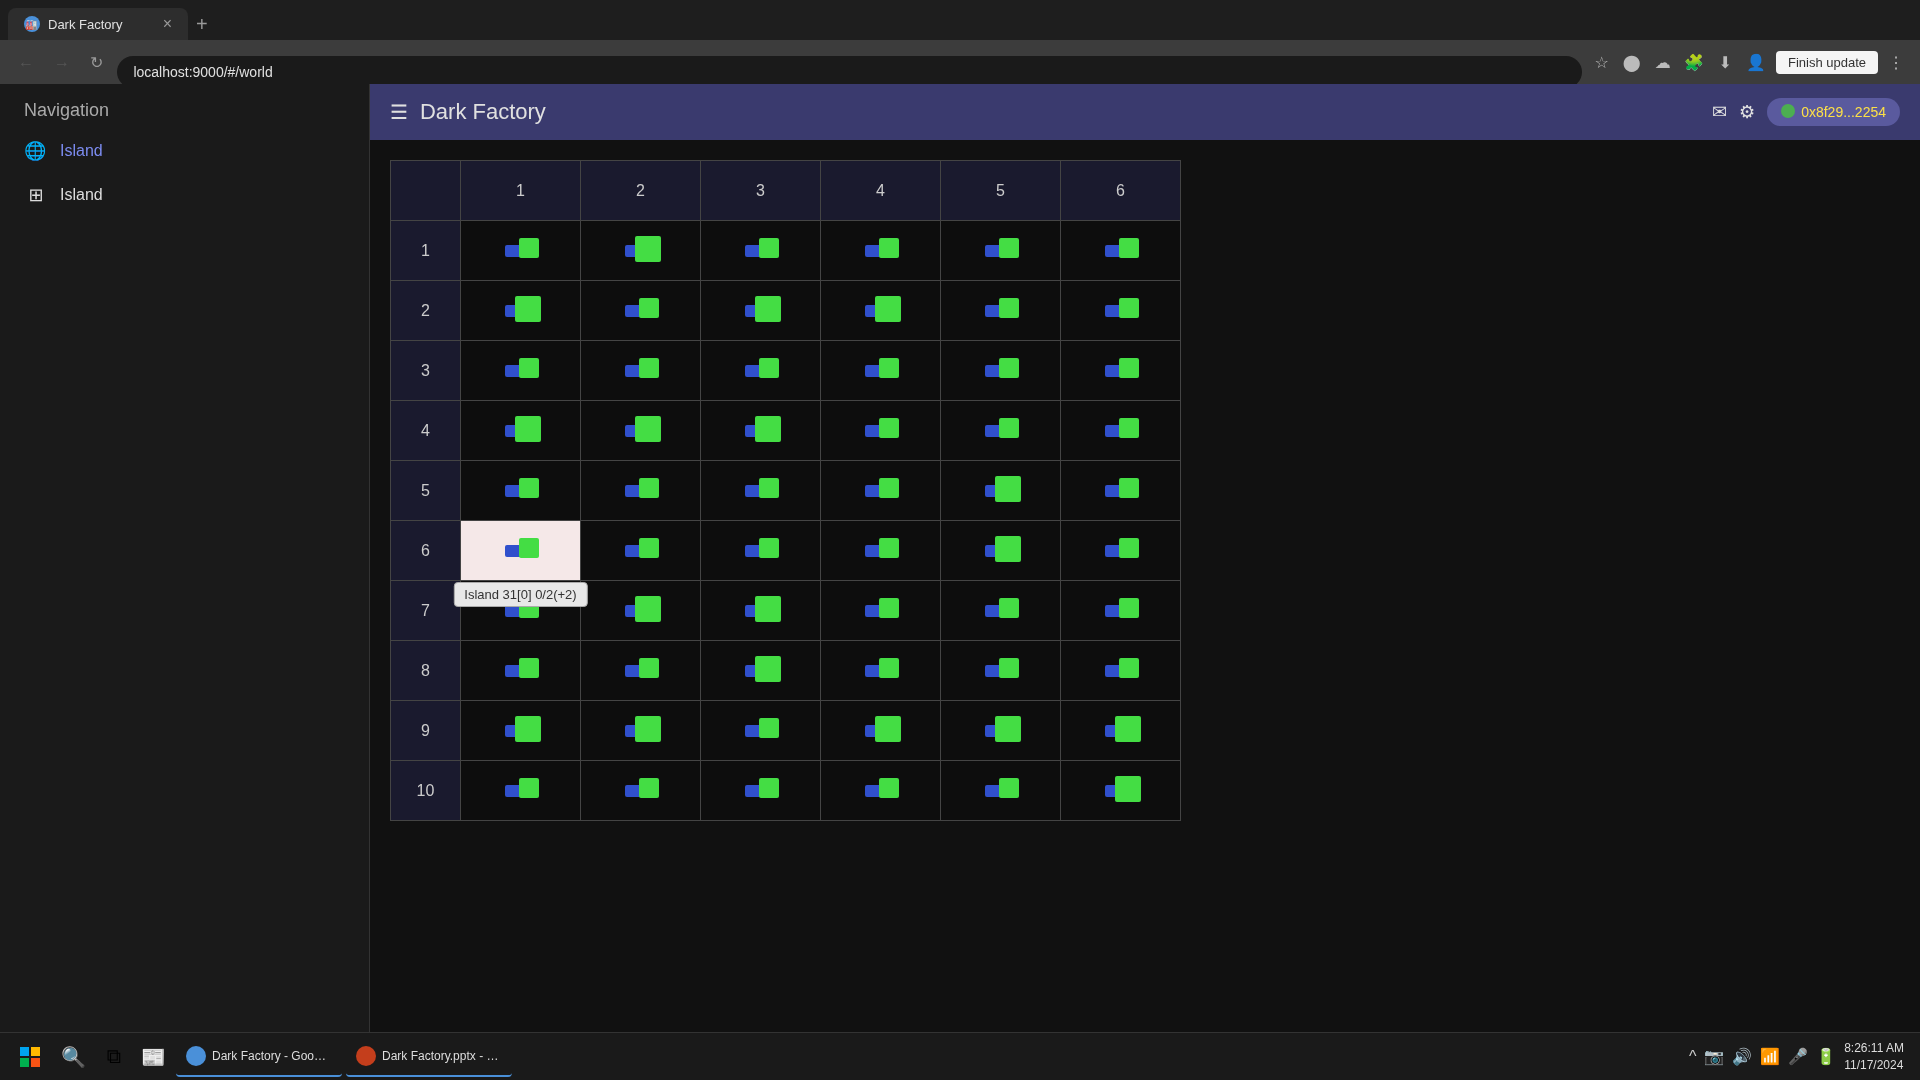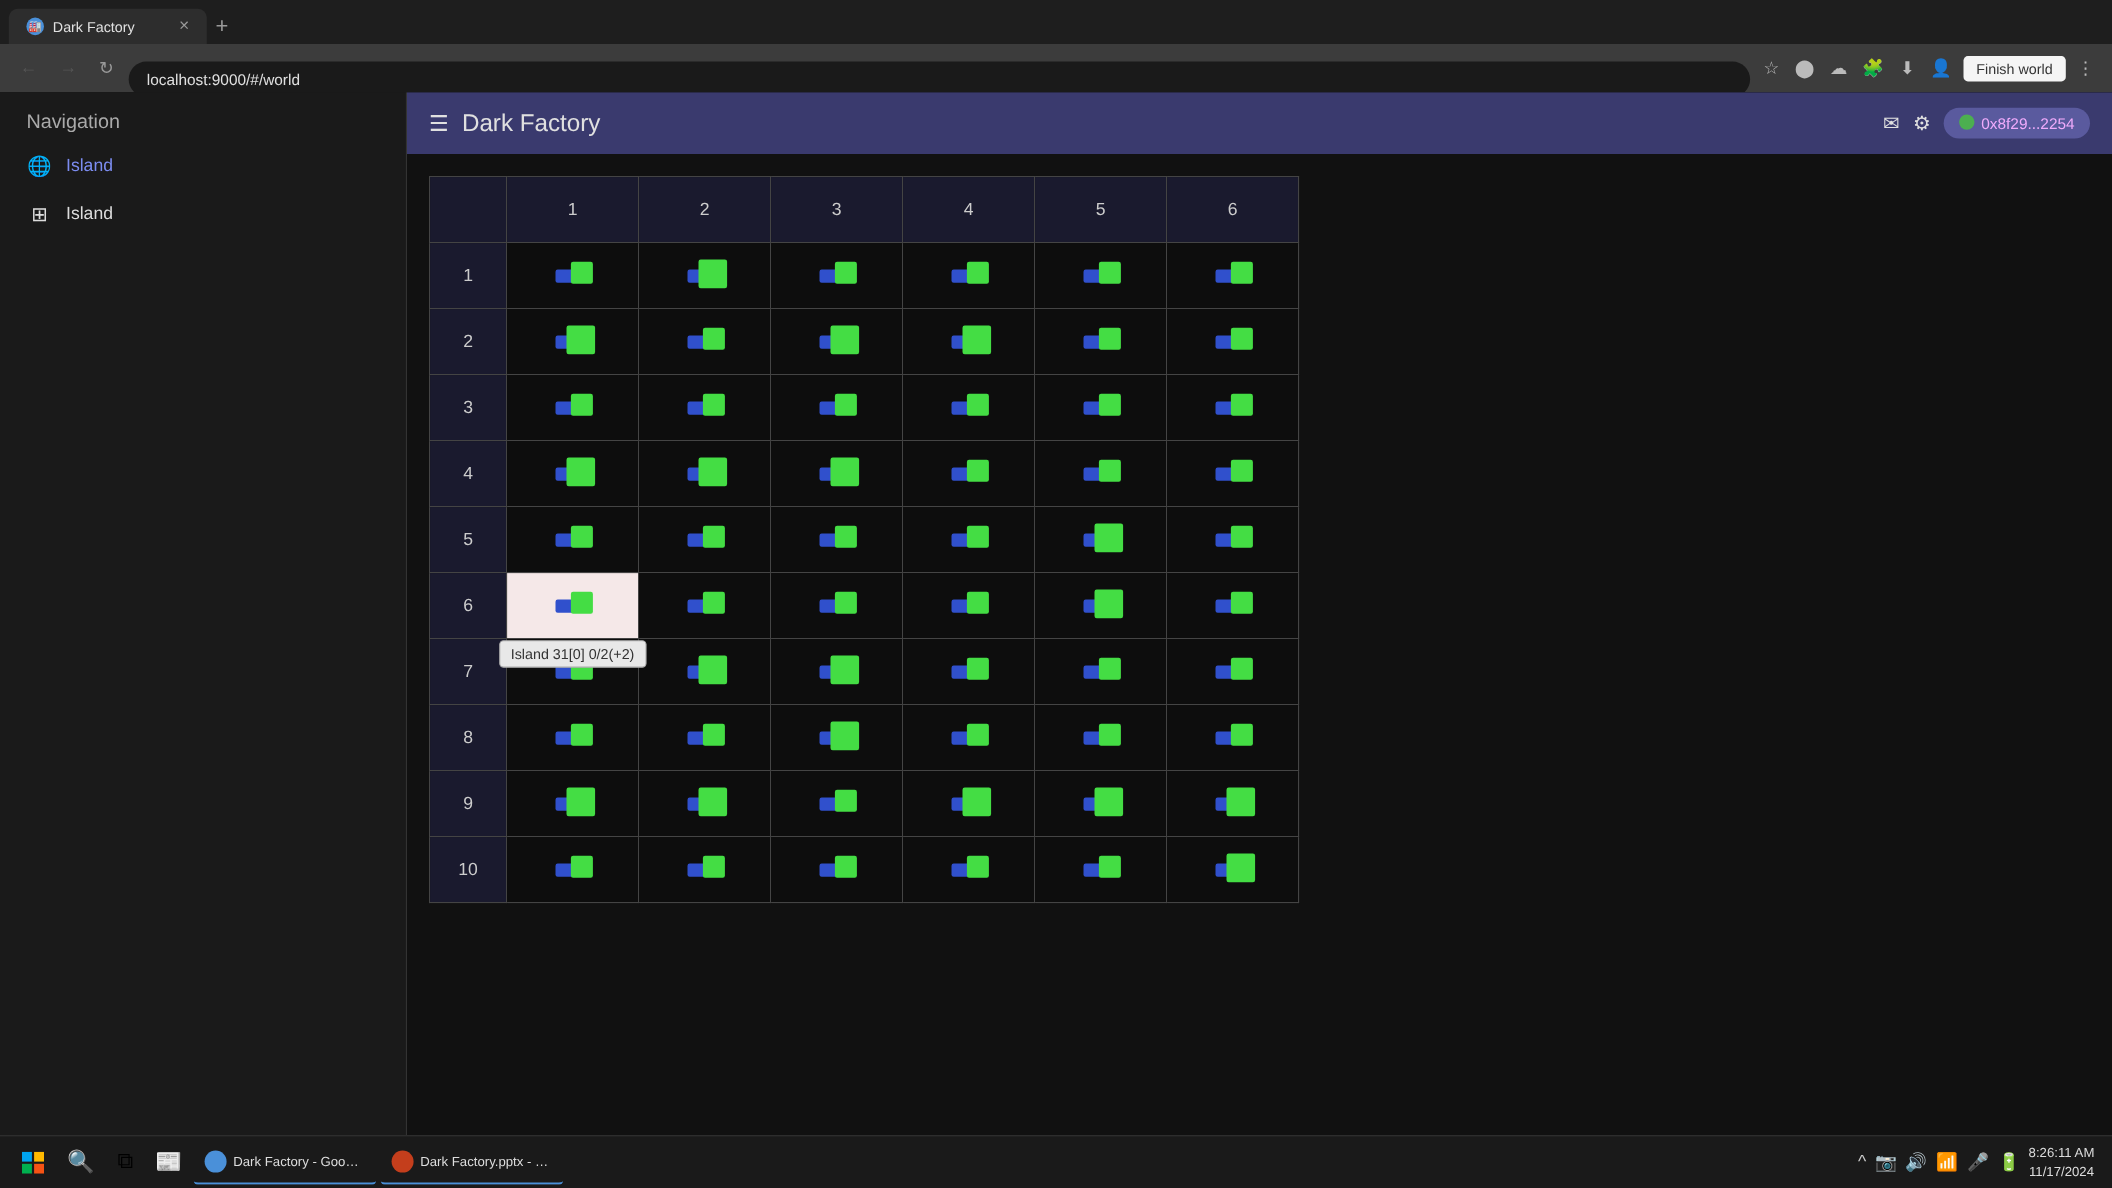--- a/index.html
+++ b/index.html
@@ -33,21 +33,21 @@
 
     
     .main-content { flex: 1; display: flex; flex-direction: column; background: #111; }
 
     
     .app-header { background: #3a3a6e; display: flex; align-items: center; padding: 0 20px; height: 56px; }
     .hamburger-btn { background: none; border: none; color: #e0e0e0; font-size: 20px; cursor: pointer; margin-right: 12px; }
     .app-title { color: #e0e0e0; font-size: 22px; font-weight: 500; flex: 1; }
     .header-actions { display: flex; align-items: center; gap: 12px; }
     .header-icon-btn { background: none; border: none; color: #e0e0e0; font-size: 18px; cursor: pointer; }
-    .wallet-btn { background: #5a5a9e; border: none; border-radius: 20px; color: #f0abfc; padding: 6px 14px; font-size: 14px; cursor: pointer; display: flex; align-items: flex-start; gap: 6px; }
+    .wallet-btn { background: #5a5a9e; border: none; border-radius: 20px; color: #fde047; padding: 6px 14px; font-size: 14px; cursor: pointer; display: flex; align-items: flex-start; gap: 6px; }
     .wallet-dot { width: 14px; height: 14px; background: #4caf50; border-radius: 50%; }
 
     
     .grid-container { flex: 1; overflow: auto; padding: 20px; }
     .world-grid { border-collapse: collapse; background: #111; }
     .world-grid th, .world-grid td { border: 1px solid #444; min-width: 120px; height: 60px; text-align: center; vertical-align: middle; position: relative; }
     .world-grid th { background: #1a1a2e; color: #ccc; font-size: 16px; font-weight: 400; padding: 8px; }
     .world-grid td { background: #0d0d0d; }
     .world-grid td.highlighted { background: #f5e8e8; }
     .world-grid th.row-header { background: #1a1a2e; min-width: 70px; width: 70px; }
@@ -65,21 +65,21 @@
     
     .taskbar { position: fixed; bottom: 0; left: 0; width: 1920px; height: 48px; background: #1a1a1a; border-top: 1px solid #333; display: flex; align-items: center; padding: 0 8px; gap: 4px; }
     .taskbar-start { width: 44px; height: 44px; display: flex; align-items: center; justify-content: center; cursor: pointer; border-radius: 4px; }
     .taskbar-icon { width: 36px; height: 36px; display: flex; align-items: center; justify-content: center; cursor: pointer; border-radius: 4px; font-size: 20px; }
     .taskbar-app { height: 40px; display: flex; align-items: center; gap: 6px; padding: 0 10px; cursor: pointer; border-radius: 4px; border-bottom: 2px solid #4a90d9; }
     .taskbar-app-icon { width: 20px; height: 20px; border-radius: 50%; background: #4a90d9; }
     .taskbar-app-label { color: #ddd; font-size: 12px; max-width: 120px; overflow: hidden; text-overflow: ellipsis; white-space: nowrap; }
     .taskbar-spacer { flex: 1; }
     .taskbar-sys { display: flex; align-items: center; gap: 8px; padding: 0 8px; }
     .sys-icon { color: #ccc; font-size: 16px; cursor: pointer; }
-    .taskbar-time { color: #ddd; font-size: 12px; text-align: center; line-height: 1.4; }
+    .taskbar-time { color: #ddd; font-size: 12px; text-align: left; line-height: 1.4; }
   </style>
 </head>
 <body>
 
 <div class="browser-chrome">
   <div class="tab-bar">
     <div class="tab">
       <div class="tab-favicon">🏭</div>
       <span class="tab-title">Dark Factory</span>
       <span class="tab-close">×</span>
@@ -91,21 +91,21 @@
     <button class="nav-btn disabled">→</button>
     <button class="nav-btn">↻</button>
     <input class="address-bar" type="text" value="localhost:9000/#/world" style="">
     <div class="nav-actions">
       <button class="nav-icon-btn">☆</button>
       <button class="nav-icon-btn">⬤</button>
       <button class="nav-icon-btn">☁</button>
       <button class="nav-icon-btn">🧩</button>
       <button class="nav-icon-btn">⬇</button>
       <button class="nav-icon-btn">👤</button>
-      <button class="finish-update-btn">Finish world</button>
+      <button class="finish-update-btn">Finish update</button>
       <button class="nav-icon-btn">⋮</button>
     </div>
   </div>
 </div>
 
 <div class="app">
 
   <div class="sidebar">
     <div class="sidebar-nav-label">Navigation</div>
     <div class="sidebar-item active">

